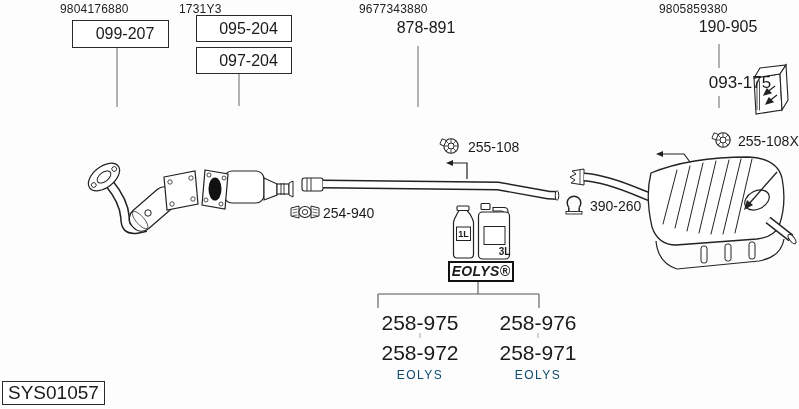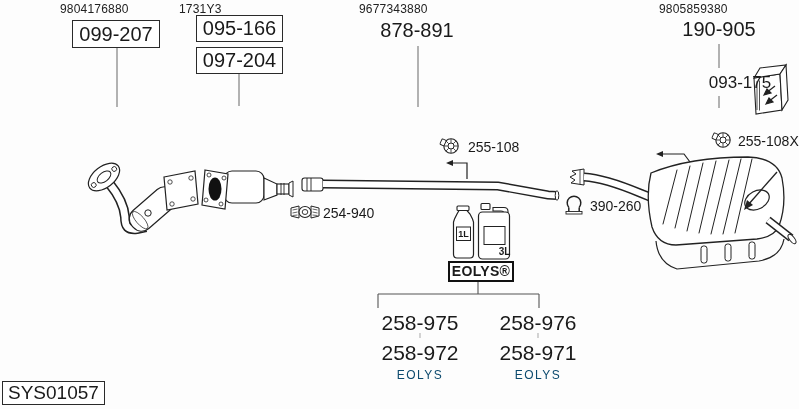--- a/index.html
+++ b/index.html
@@ -2,26 +2,26 @@
 <html><head>
 <meta charset="utf-8">
 <style>
   html,body{margin:0;padding:0;background:#fff;}
   .canvas{
     position:relative;width:799px;height:409px;background:#fdfdfd;overflow:hidden;
     font-family:"Liberation Sans","DejaVu Sans",sans-serif;color:#1a1a1a;
   }
   .abs{position:absolute;}
   .ref{font-size:12px;text-align:left;color:#222;letter-spacing:.2px;}
-  .bignum{font-size:20px;text-align:center;white-space:nowrap;}
+  .bignum{font-size:16px;text-align:center;white-space:nowrap;padding-left:9px;}
   .boxed{border:1px solid #2a2a2a;background:#fff;}
   .midnum{font-size:17px;text-align:center;white-space:nowrap;}
   .clampnum{font-size:14px;white-space:nowrap;}
   .eolys-box{border:2px solid #111;background:#fff;font-weight:bold;font-size:14px;
-    text-align:center;line-height:17px;letter-spacing:.3px;}
+    text-align:center;line-height:17px;letter-spacing:.3px;font-style:italic;}
   .colnum{font-size:21px;text-align:center;white-space:nowrap;}
   .colnote{font-size:12px;text-align:center;letter-spacing:1.5px;color:#0c4a6e;}
   .sysbox{border:1px solid #2a2a2a;background:#fff;font-size:19px;line-height:22px;
     padding:0 5px;white-space:nowrap;}
   .bottle-label{font-weight:bold;text-align:center;}
   svg{position:absolute;left:0;top:0;}
 </style>
 </head>
 <body>
 
@@ -206,21 +206,21 @@
       <path d="M493,207.5 H504 Q508,207.5 508,211.5 V215 H503.5 V212.5 Q503.5,211 501,211 H493 Z" fill="#fff" stroke="#222" stroke-width="1.1"></path>
       <rect x="478.5" y="212" width="31" height="47" rx="4" fill="#fff" stroke="#222" stroke-width="1.2"></rect>
       <rect x="484" y="226.5" width="21" height="18" fill="#fff" stroke="#222" stroke-width="1"></rect>
     </g>
   </svg>
 
   <div class="abs ref" style="left:60px;top:2px;width:116px;">9804176880</div>
   <div class="abs bignum boxed" style="left:72px;top:20px;width:86px;line-height:26px;">099-207</div>
 
   <div class="abs ref" style="left:179px;top:2px;width:116px;">1731Y3</div>
-  <div class="abs bignum boxed" style="left:196px;top:15px;width:85px;line-height:25px;">095-166</div>
+  <div class="abs bignum boxed" style="left:196px;top:15px;width:85px;line-height:25px;">095-204</div>
   <div class="abs bignum boxed" style="left:196px;top:47px;width:85px;line-height:25px;">097-204</div>
 
   <div class="abs ref" style="left:359px;top:2px;width:116px;">9677343880</div>
   <div class="abs bignum" style="left:367px;top:19px;width:100px;">878-891</div>
 
   <div class="abs ref" style="left:659px;top:2px;width:116px;">9805859380</div>
   <div class="abs bignum" style="left:669px;top:18px;width:100px;">190-905</div>
   <div class="abs midnum" style="left:704px;top:73px;width:72px;">093-175</div>
 
   <div class="abs clampnum" style="left:468px;top:139px;">255-108</div>

